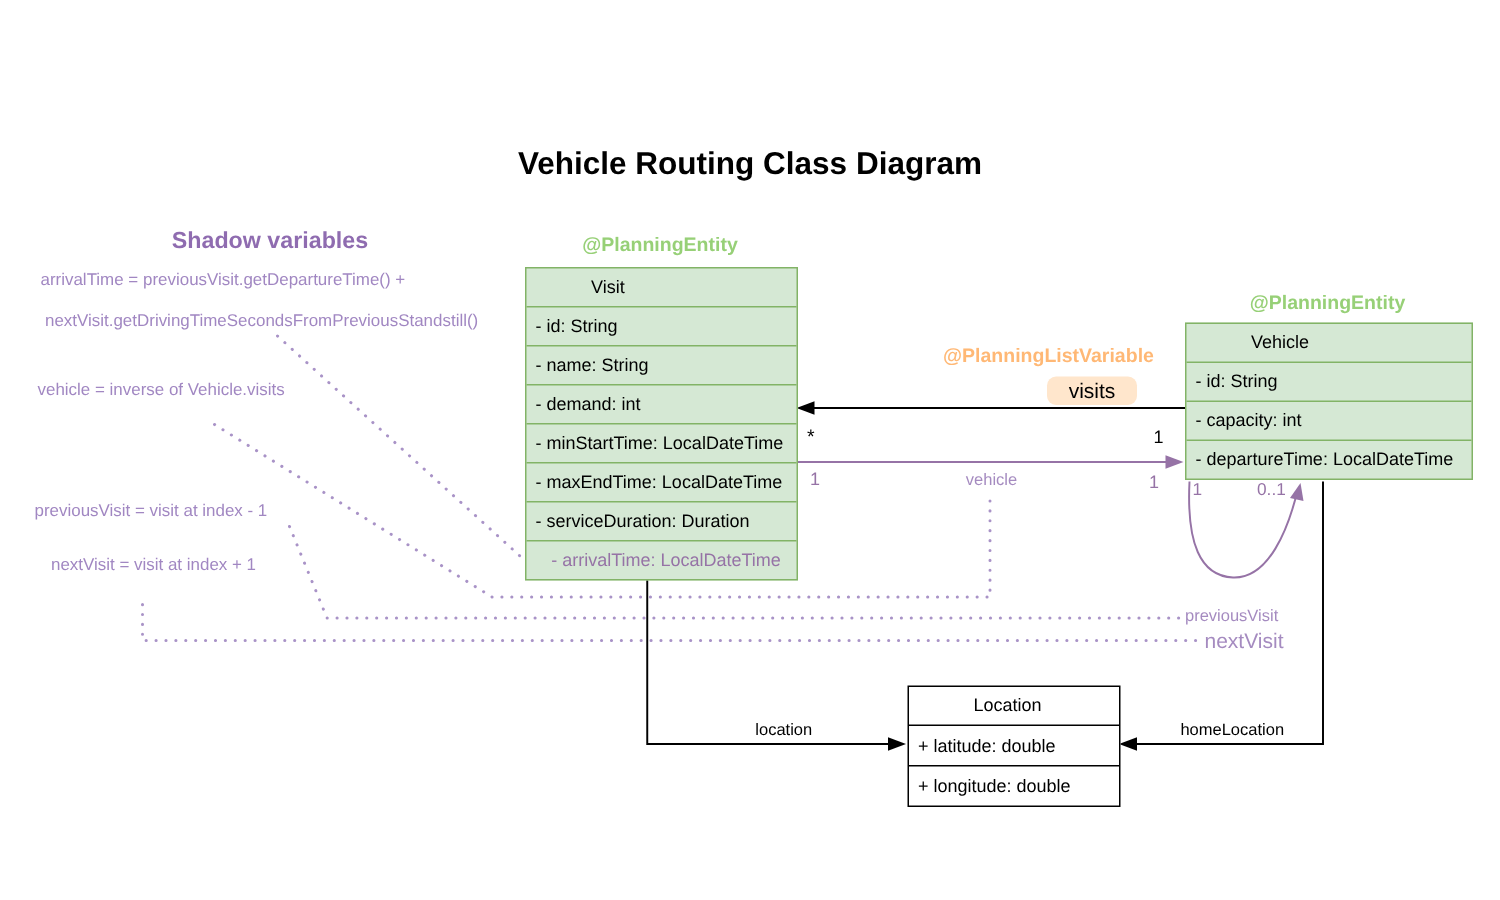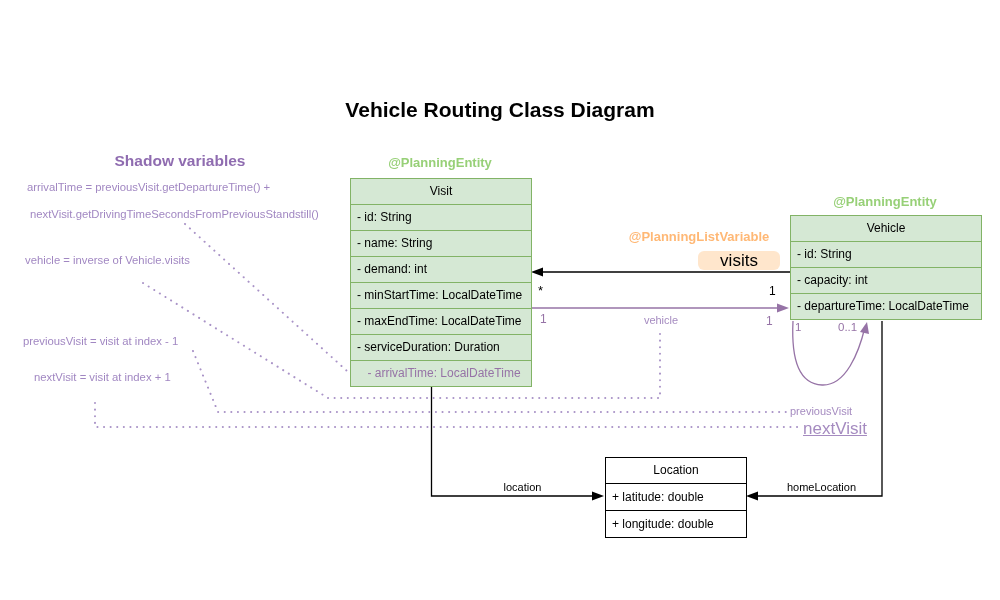--- a/index.html
+++ b/index.html
@@ -15,45 +15,45 @@
   .shadow-line{font-size:11.3px;color:#a187c2;white-space:nowrap;z-index:3;}
   #sl1{top:181px;left:27px;} #sl2{top:208px;left:30px;} #sl3{top:254px;left:25px;}
   #sl4{top:335px;left:23px;} #sl5{top:371px;left:23px;padding-left:11px;}
   
   .entity-annot{font-size:13px;font-weight:bold;text-align:center;color:#97d077;white-space:nowrap;z-index:3;}
   #visit-annot{top:155px;left:380px;width:120px;}
   #vehicle-annot{top:194px;left:825px;width:120px;}
   #plv-annot{top:229px;left:609px;width:180px;color:#ffb875;}
   
   .uml{z-index:2;font-size:12px;color:#000;background:#fff;}
-  .uml .hdr{height:25px;line-height:25px;text-align:center;}
+  .uml .hdr{height:25px;line-height:25px;text-align:left;margin-left:43px;}
   .uml .row{height:25px;line-height:25px;padding-left:6px;border-top:1px solid;white-space:nowrap;overflow:hidden;}
   .uml-green{background:#d5e8d4;border:1px solid #82b366;}
   .uml-green .row{border-top-color:#82b366;}
   .uml-plain{background:#ffffff;border:1px solid #000000;}
   .uml-plain .row{height:26px;line-height:26px;border-top-color:#000000;}
   #visit-class{top:178px;left:350px;width:180px;}
   #vehicle-class{top:215px;left:790px;width:190px;}
   #location-class{top:457px;left:605px;width:140px;}
   .shadow-field{color:#9673a6;text-align:center;}
   
-  #visits-badge{top:251px;left:698px;width:82px;height:19px;line-height:19px;border-radius:6px;
-    background:#ffe6cc;text-align:center;font-size:17px;color:#000;z-index:3;}
+  #visits-badge{top:251px;left:698px;width:60px;height:19px;line-height:19px;border-radius:6px;
+    background:#ffe6cc;text-align:center;font-size:14px;color:#000;z-index:3;}
   
   .edge-label{z-index:3;white-space:nowrap;}
   .black{color:#000;} .purple{color:#9673a6;} .lpurple{color:#a58bc0;}
   #mult-visits-star{top:283px;left:538px;font-size:13px;}
   #mult-visits-one{top:284px;left:769px;font-size:12px;}
   #mult-veh-left{top:312px;left:540px;font-size:12px;}
   #label-vehicle{top:314px;left:631px;width:60px;text-align:center;font-size:11px;}
   #mult-veh-right{top:314px;left:766px;font-size:12px;}
   #mult-chain-one{top:321px;left:795px;font-size:11.5px;}
   #mult-chain-01{top:321px;left:838px;font-size:11.5px;}
   #label-previousvisit{top:405px;left:790px;font-size:11px;}
-  #label-nextvisit{top:419px;left:803px;font-size:17px;text-decoration:underline;}
+  #label-nextvisit{top:419px;left:803px;font-size:14px;}
   #label-location{top:481px;left:480px;width:85px;text-align:center;font-size:11px;}
   #label-homelocation{top:481px;left:779px;width:85px;text-align:center;font-size:11px;}
   
   #connectors{top:0;left:0;z-index:1;}
 </style>
 </head>
 <body>
 
 <div id="canvas">
 

